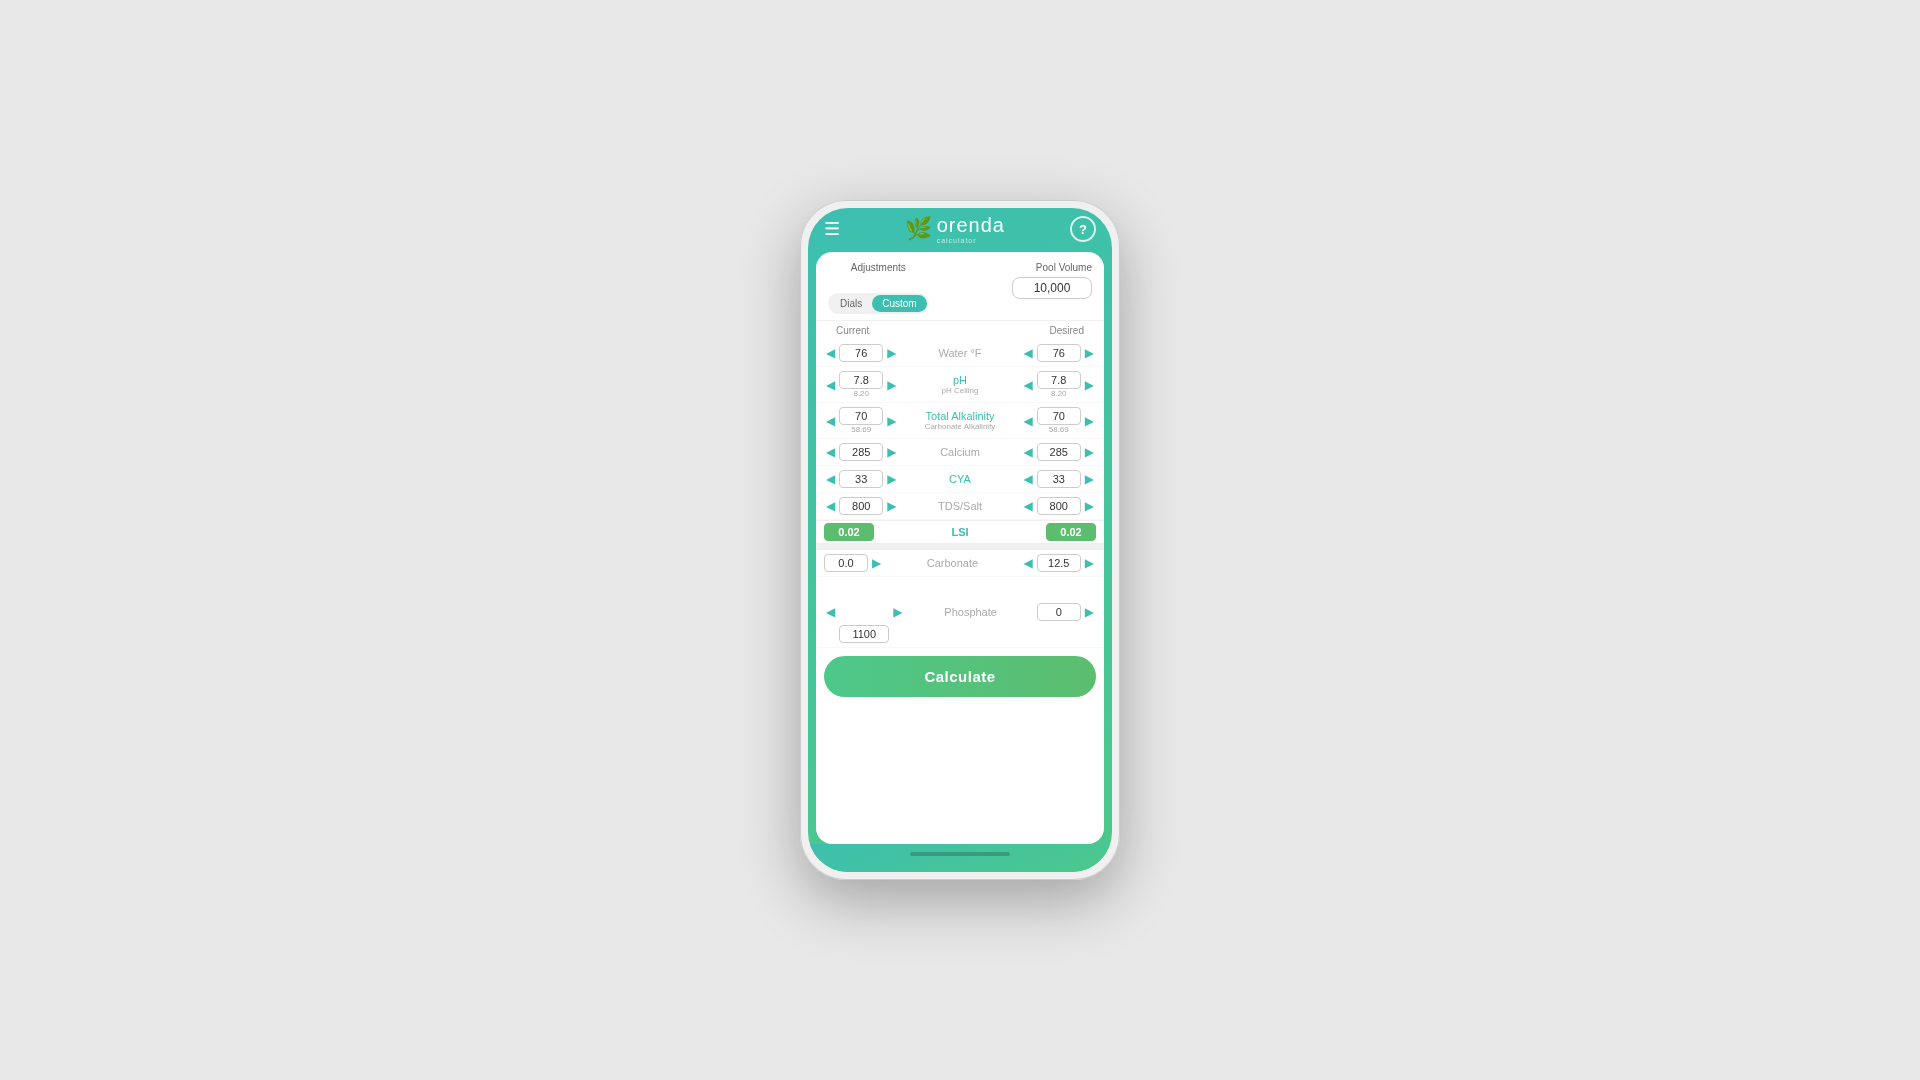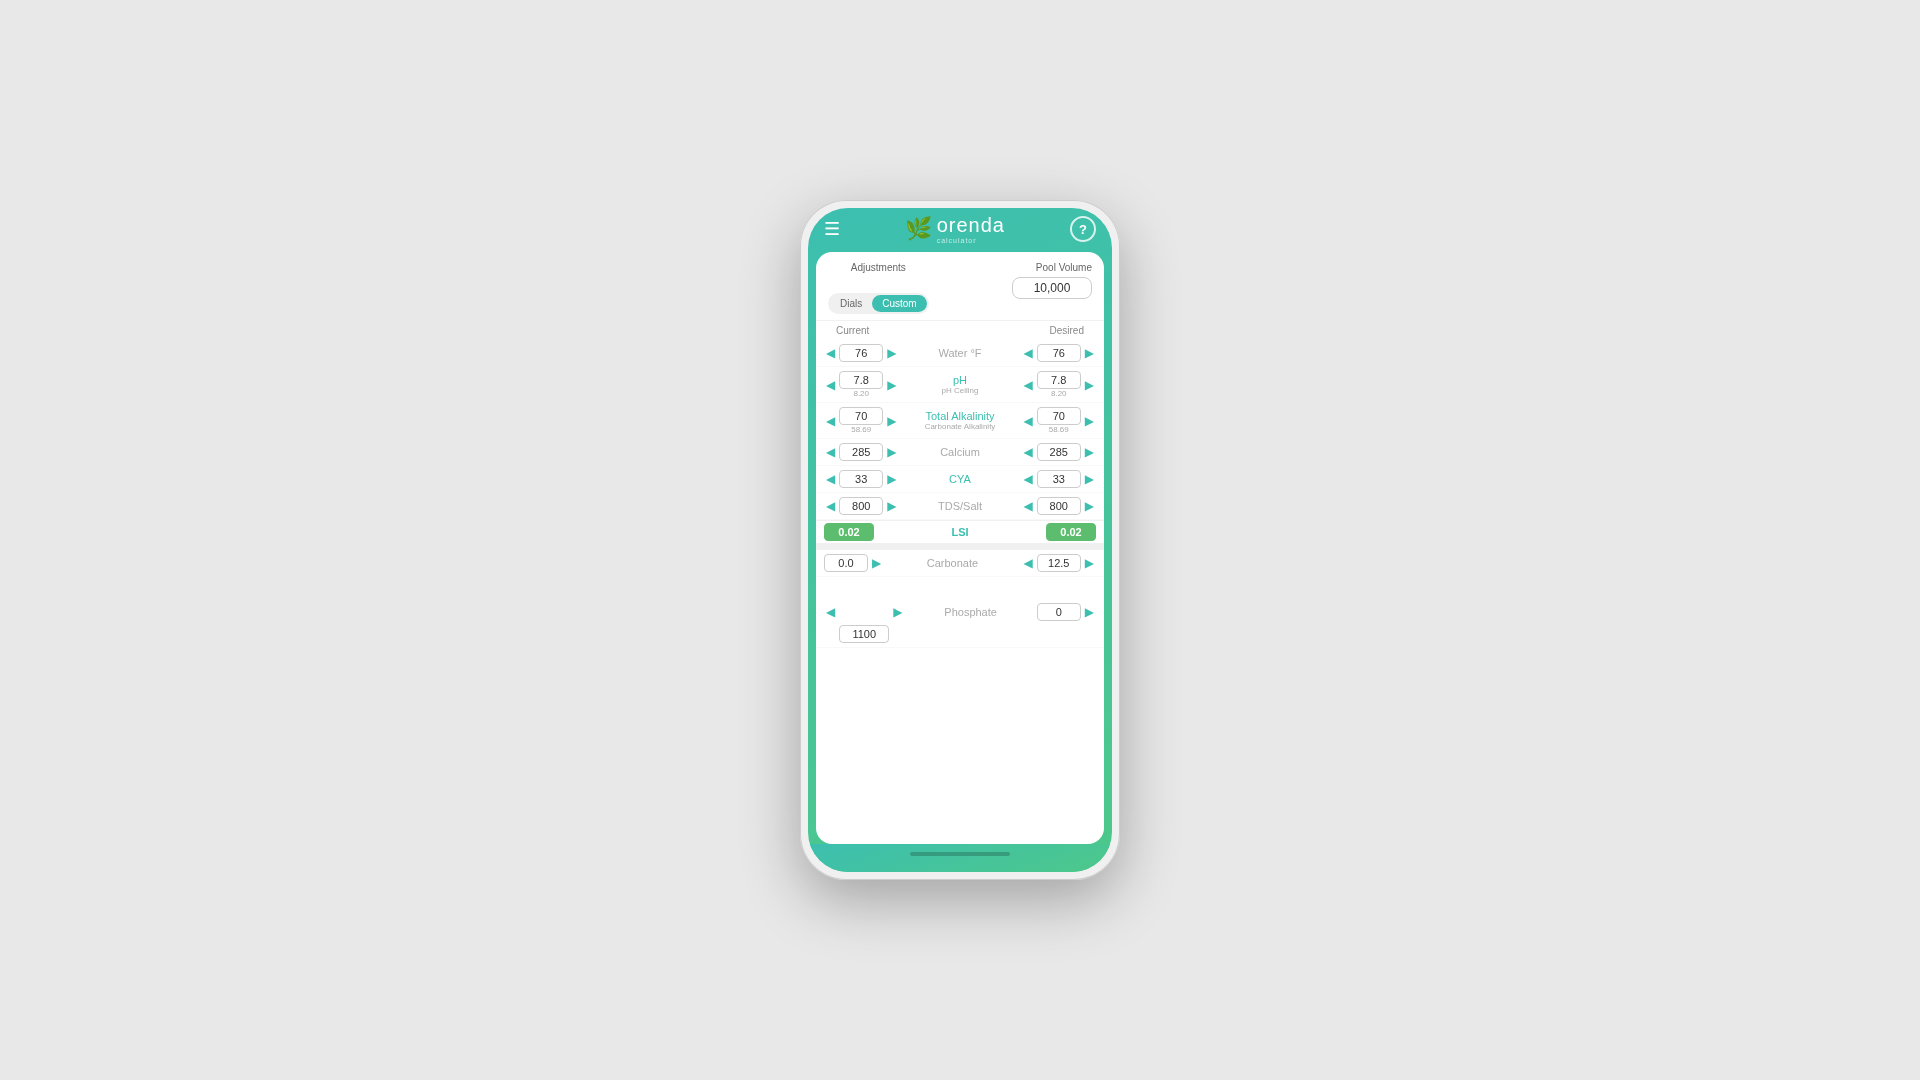--- a/index.html
+++ b/index.html
@@ -483,20 +483,23 @@
             <span class="param-name gray">Phosphate</span>
           </div>
           <div class="param-control">
             <input class="value-box" type="text" value="0" style="">
             <button class="arrow-btn">▶</button>
           </div>
         </div>
 
       </div>
 
+      <div class="calc-btn-area">
+        <button class="calc-btn">Calculate</button>
+      </div>
 
     </div>
 
     <div class="bottom-area">
       <div class="home-indicator"></div>
     </div>
 
   </div>
 </div>
 

